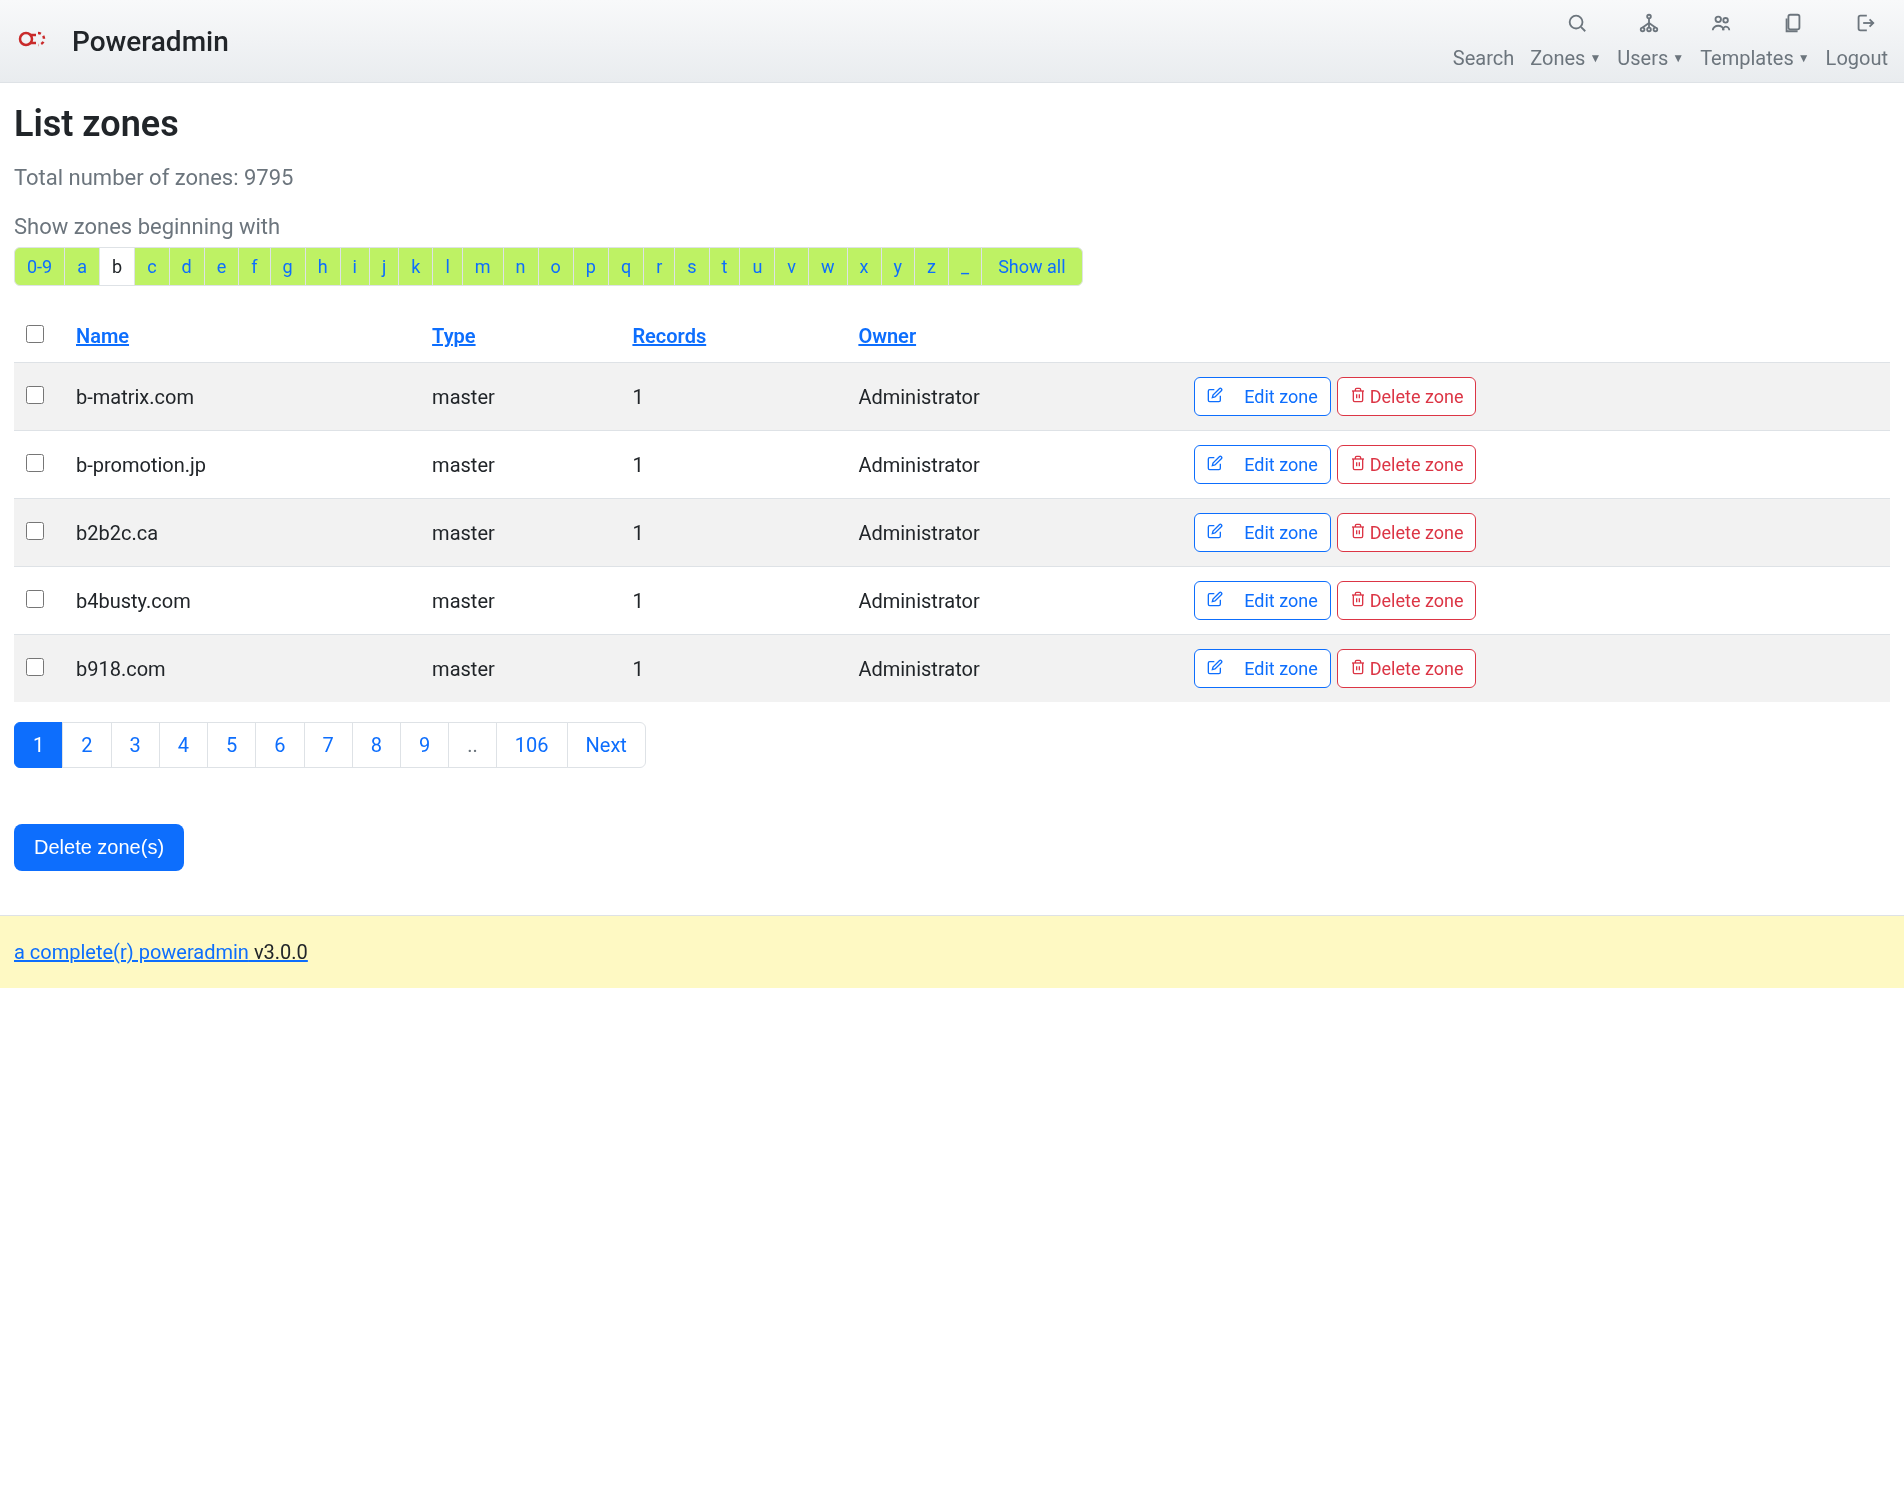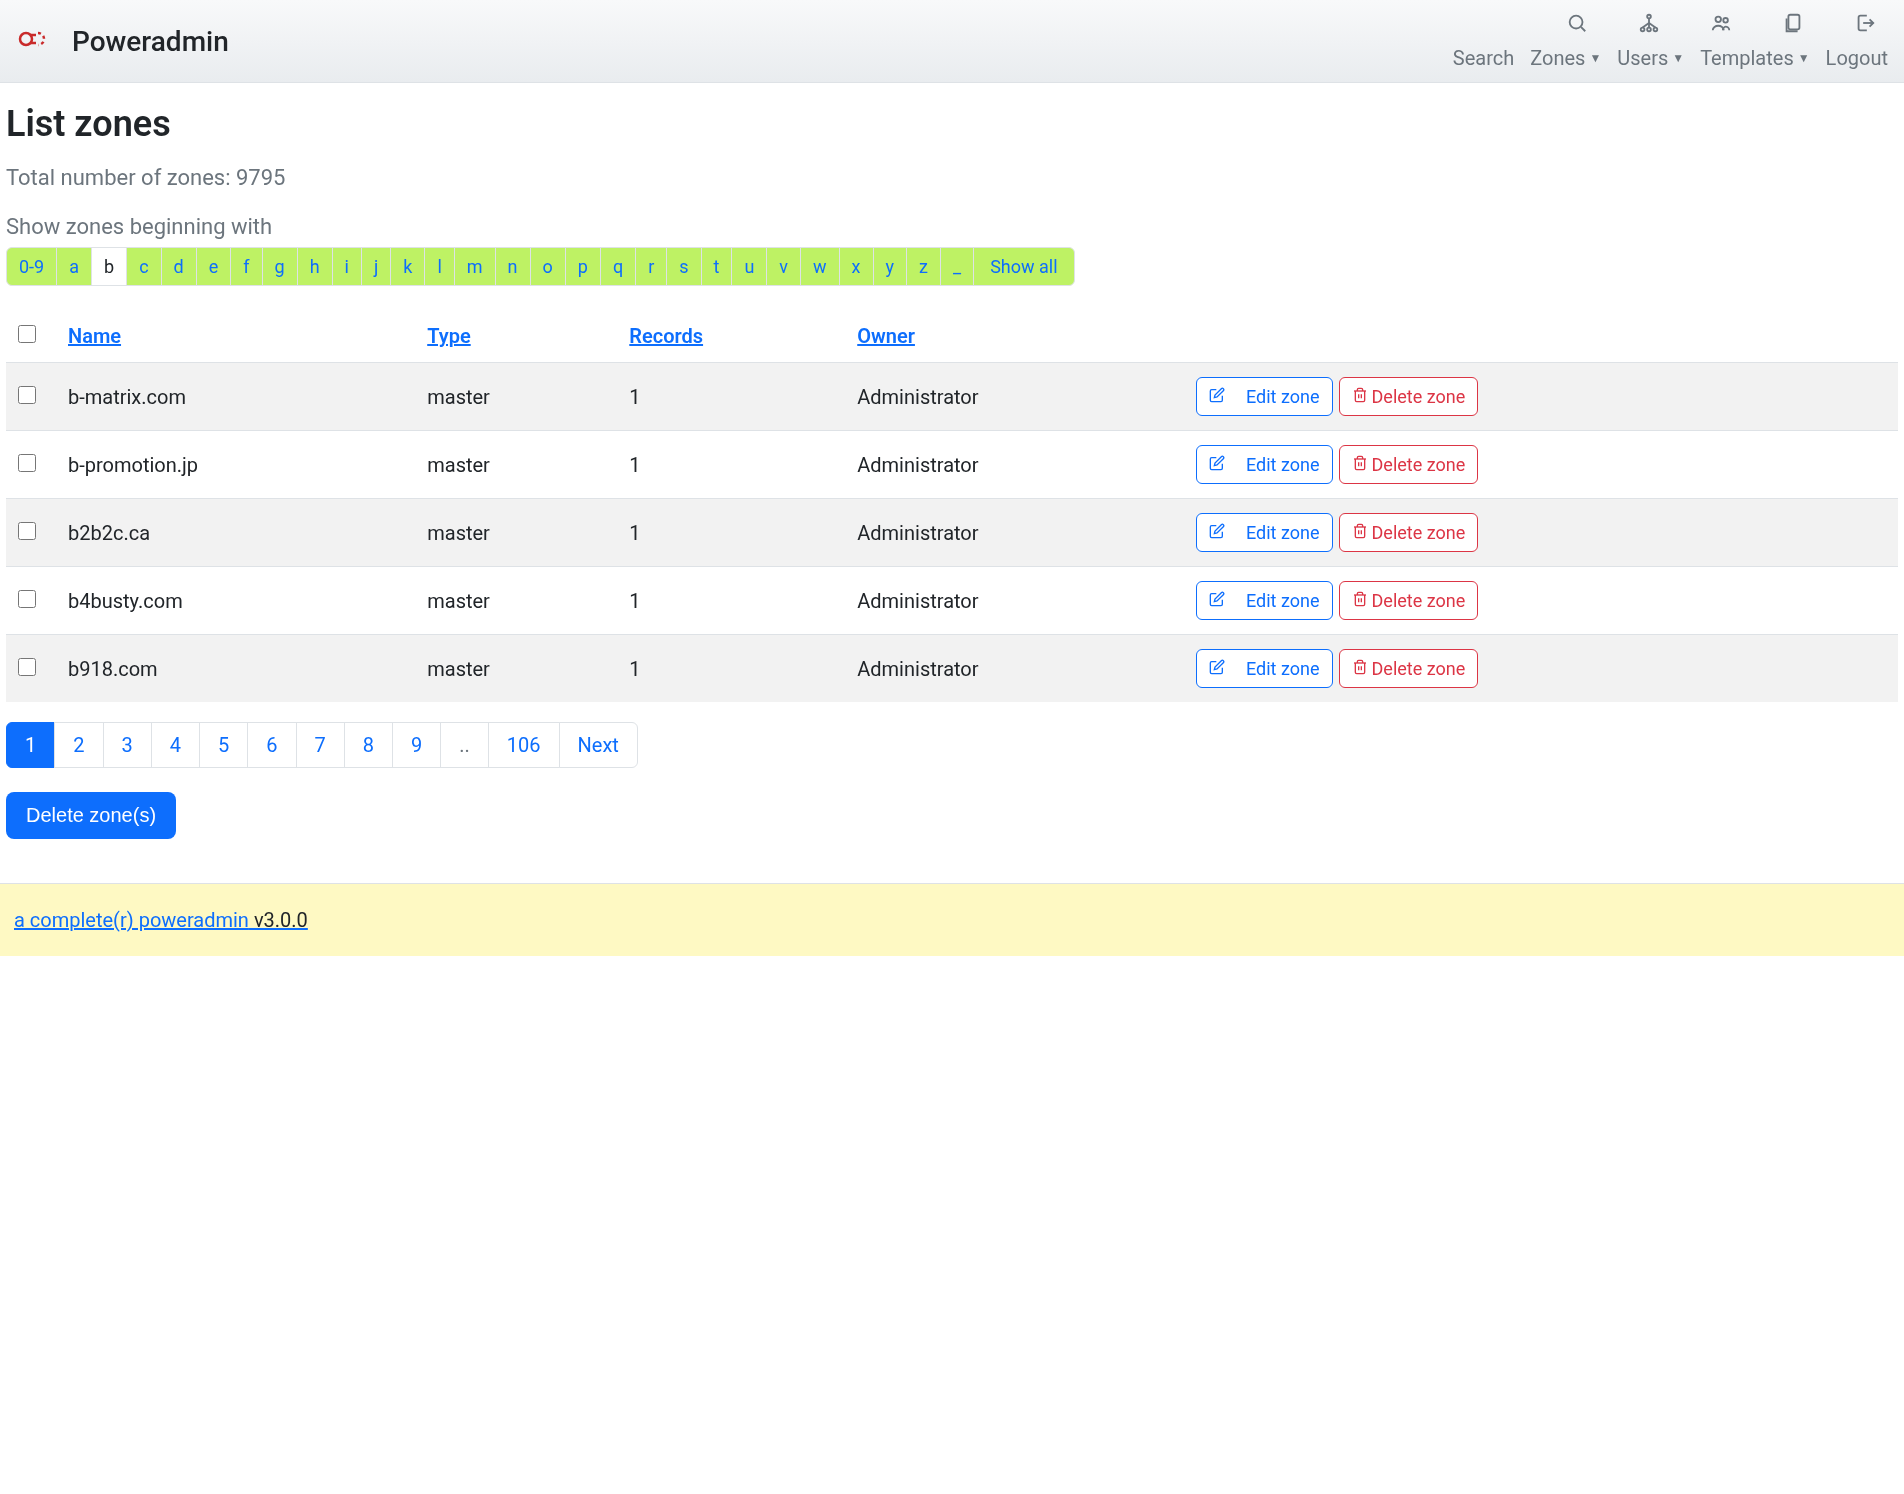--- a/index.html
+++ b/index.html
@@ -18,21 +18,21 @@
     .brand-text { font-size: 28px; font-weight: 500; color: #212529; }
     .brand-logo svg { width: 32px; height: 32px; }
     
     .nav { display: flex; flex-direction: column; align-items: flex-end; gap: 8px; }
     .nav-icons { display: flex; gap: 50px; padding-right: 12px; }
     .nav-icons svg { width: 22px; height: 22px; stroke: #6c757d; fill: none; stroke-width: 2; }
     .nav-links { display: flex; gap: 16px; align-items: center; }
     .nav-link { color: #6c757d; font-size: 20px; text-decoration: none; cursor: pointer; display: flex; align-items: center; gap: 4px; }
     .caret { font-size: 12px; }
     
-    .container { padding: 20px 6px; }
+    .container { padding: 20px 14px; }
     h1 { font-size: 36px; font-weight: 600; margin-bottom: 20px; }
     .total-count { color: #6c757d; font-size: 22px; margin-bottom: 24px; }
     .filter-label { color: #6c757d; font-size: 22px; margin-bottom: 8px; }
     
     .letter-filter { display: flex; margin-bottom: 24px; }
     .letter-btn {
       border: 1px solid #dee2e6;
       padding: 8px 12px;
       font-size: 18px;
       color: #0d6efd;
@@ -91,20 +91,21 @@
     .page-btn.ellipsis { color: #6c757d; }
     
     .btn-primary {
       background: #0d6efd;
       color: #fff;
       border: none;
       padding: 12px 20px;
       font-size: 20px;
       border-radius: 8px;
       cursor: pointer;
+      margin-top: 32px;
     }
     
     .footer { border-top: 1px solid #dee2e6; padding: 24px 14px; margin-top: 24px; background: #fef9c3; }
     .footer a { color: #0d6efd; text-decoration: underline; font-size: 20px; }
     .footer .ver { color: #212529; text-decoration: none; }
   </style>
 </head>
 <body>
 
 <header class="header">

